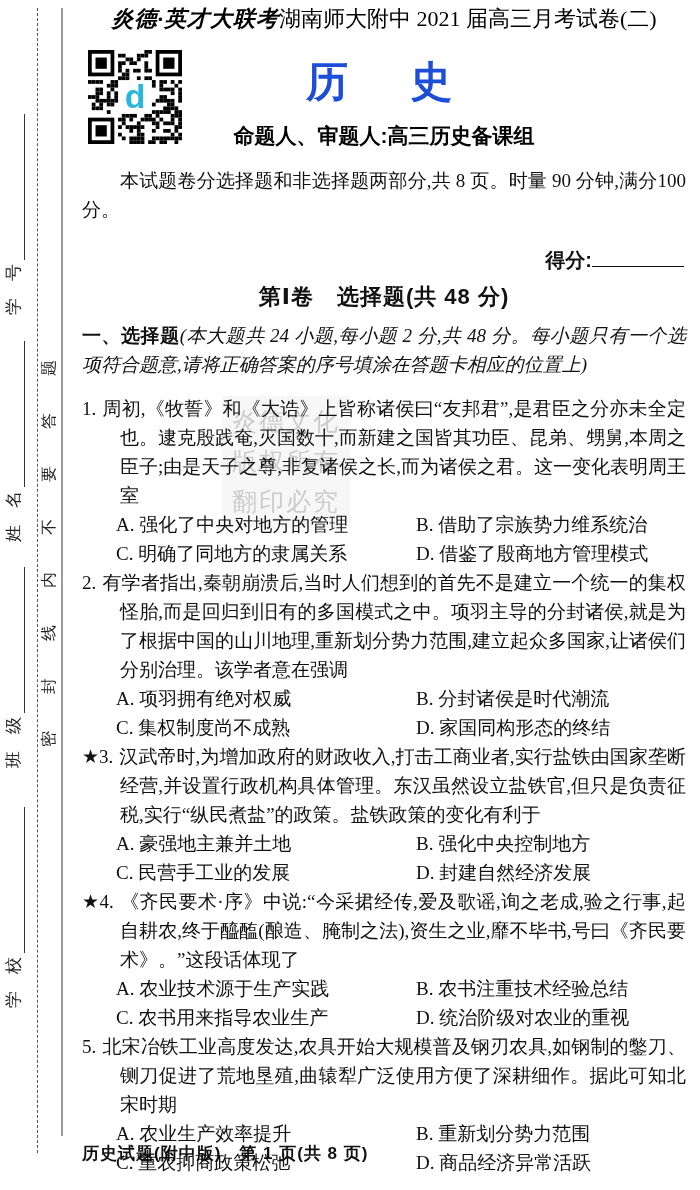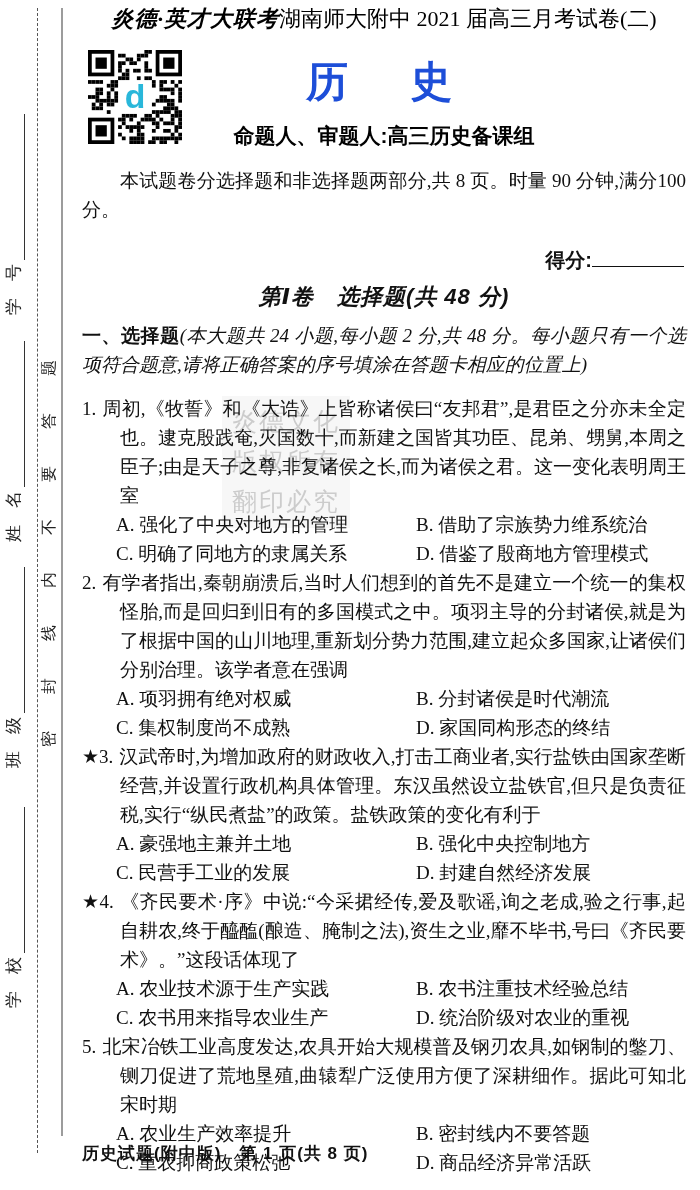--- a/index.html
+++ b/index.html
@@ -56,21 +56,21 @@
   .intro{text-indent:2em;}
   .score-row{
     text-align:right;margin:22px 2px 2px 0;
     font-family:"Liberation Sans","DejaVu Sans",sans-serif;
     font-size:20px;font-weight:bold;
   }
   .score-blank{display:inline-block;width:92px;height:17px;
     border-bottom:1.5px solid #111;}
   .sec-heading{
     text-align:center;font-family:"Liberation Sans","DejaVu Sans",sans-serif;
-    font-size:22px;font-weight:bold;margin:7px 0 10px 0;letter-spacing:1px;font-style:italic;
+    font-size:22px;font-weight:bold;margin:7px 0 10px 0;letter-spacing:1px;
   }
   .sec-intro{margin-bottom:15px;}
   .sec-lead{font-family:"Liberation Sans","DejaVu Sans",sans-serif;
     font-weight:bold;font-size:19px;}
   .sec-rest{font-style:italic;}
   .question{padding-left:38px;text-indent:-38px;}
   .q-num{padding-right:6px;}
   .opt-row{display:flex;padding-left:34px;}
   .opt-a{width:300px;flex:none;}
   .opt-b{flex:1;}
@@ -365,21 +365,21 @@
         <div class="opt-row">
           <span class="opt-a">C. 农书用来指导农业生产</span>
           <span class="opt-b">D. 统治阶级对农业的重视</span>
         </div>
       </div>
 
       <div>
         <div class="question"><span class="q-num">5.</span><span>北宋冶铁工业高度发达,农具开始大规模普及钢刃农具,如钢制的鐅刀、铡刀促进了荒地垦殖,曲辕犁广泛使用方便了深耕细作。据此可知北宋时期</span></div>
         <div class="opt-row">
           <span class="opt-a">A. 农业生产效率提升</span>
-          <span class="opt-b">B. 密封线内不要答题</span>
+          <span class="opt-b">B. 重新划分势力范围</span>
         </div>
         <div class="opt-row">
           <span class="opt-a">C. 重农抑商政策松弛</span>
           <span class="opt-b">D. 商品经济异常活跃</span>
         </div>
       </div>
 
     </div>
 
     <div class="footer">历史试题(附中版)　第 1 页(共 8 页)</div>

